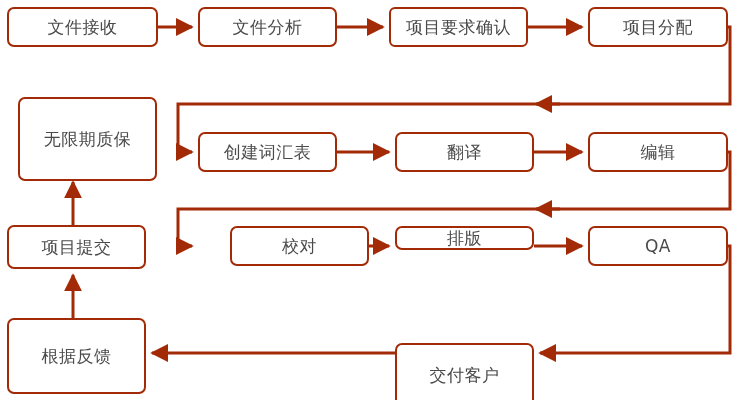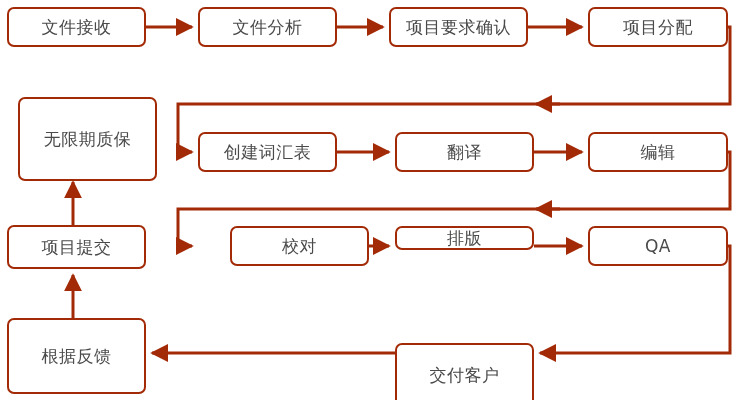--- a/index.html
+++ b/index.html
@@ -71,23 +71,23 @@
       <path d="M 728 246 L 730 246 L 730 353 L 540 353" marker-end="url(#ah-r)"></path>
 
       <line x1="395" y1="353" x2="152" y2="353" marker-end="url(#ah-r)"></line>
 
       <line x1="73" y1="318" x2="73" y2="275" marker-end="url(#ah-r)"></line>
 
       <line x1="73" y1="225" x2="73" y2="182" marker-end="url(#ah-r)"></line>
     </g>
   </svg>
 
-  <div class="node" style="left:7px;  top:7px;   width:139px; height:40px;">文件接收</div>
+  <div class="node" style="left:7px;  top:7px;   width:151px; height:40px;">文件接收</div>
   <div class="node" style="left:198px; top:7px;   width:139px; height:40px;">文件分析</div>
-  <div class="node" style="left:389px; top:7px;   width:139px; height:40px;">项目要求确认</div>
+  <div class="node" style="left:389px; top:7px;   width:139px; height:40px;border-radius:6px;">项目要求确认</div>
   <div class="node" style="left:588px; top:7px;   width:140px; height:40px;">项目分配</div>
 
   <div class="node" style="left:18px;  top:97px;  width:139px; height:84px;">无限期质保</div>
   <div class="node" style="left:198px; top:132px; width:139px; height:40px;">创建词汇表</div>
   <div class="node" style="left:395px; top:132px; width:139px; height:40px;">翻译</div>
   <div class="node" style="left:588px; top:132px; width:140px; height:40px;">编辑</div>
 
   <div class="node" style="left:7px;  top:225px; width:139px; height:44px;">项目提交</div>
   <div class="node" style="left:198px; top:226px; width:139px; height:40px;margin-left:32px;">校对</div>
   <div class="node" style="left:395px; top:226px; width:139px; height:24px;">排版</div>

